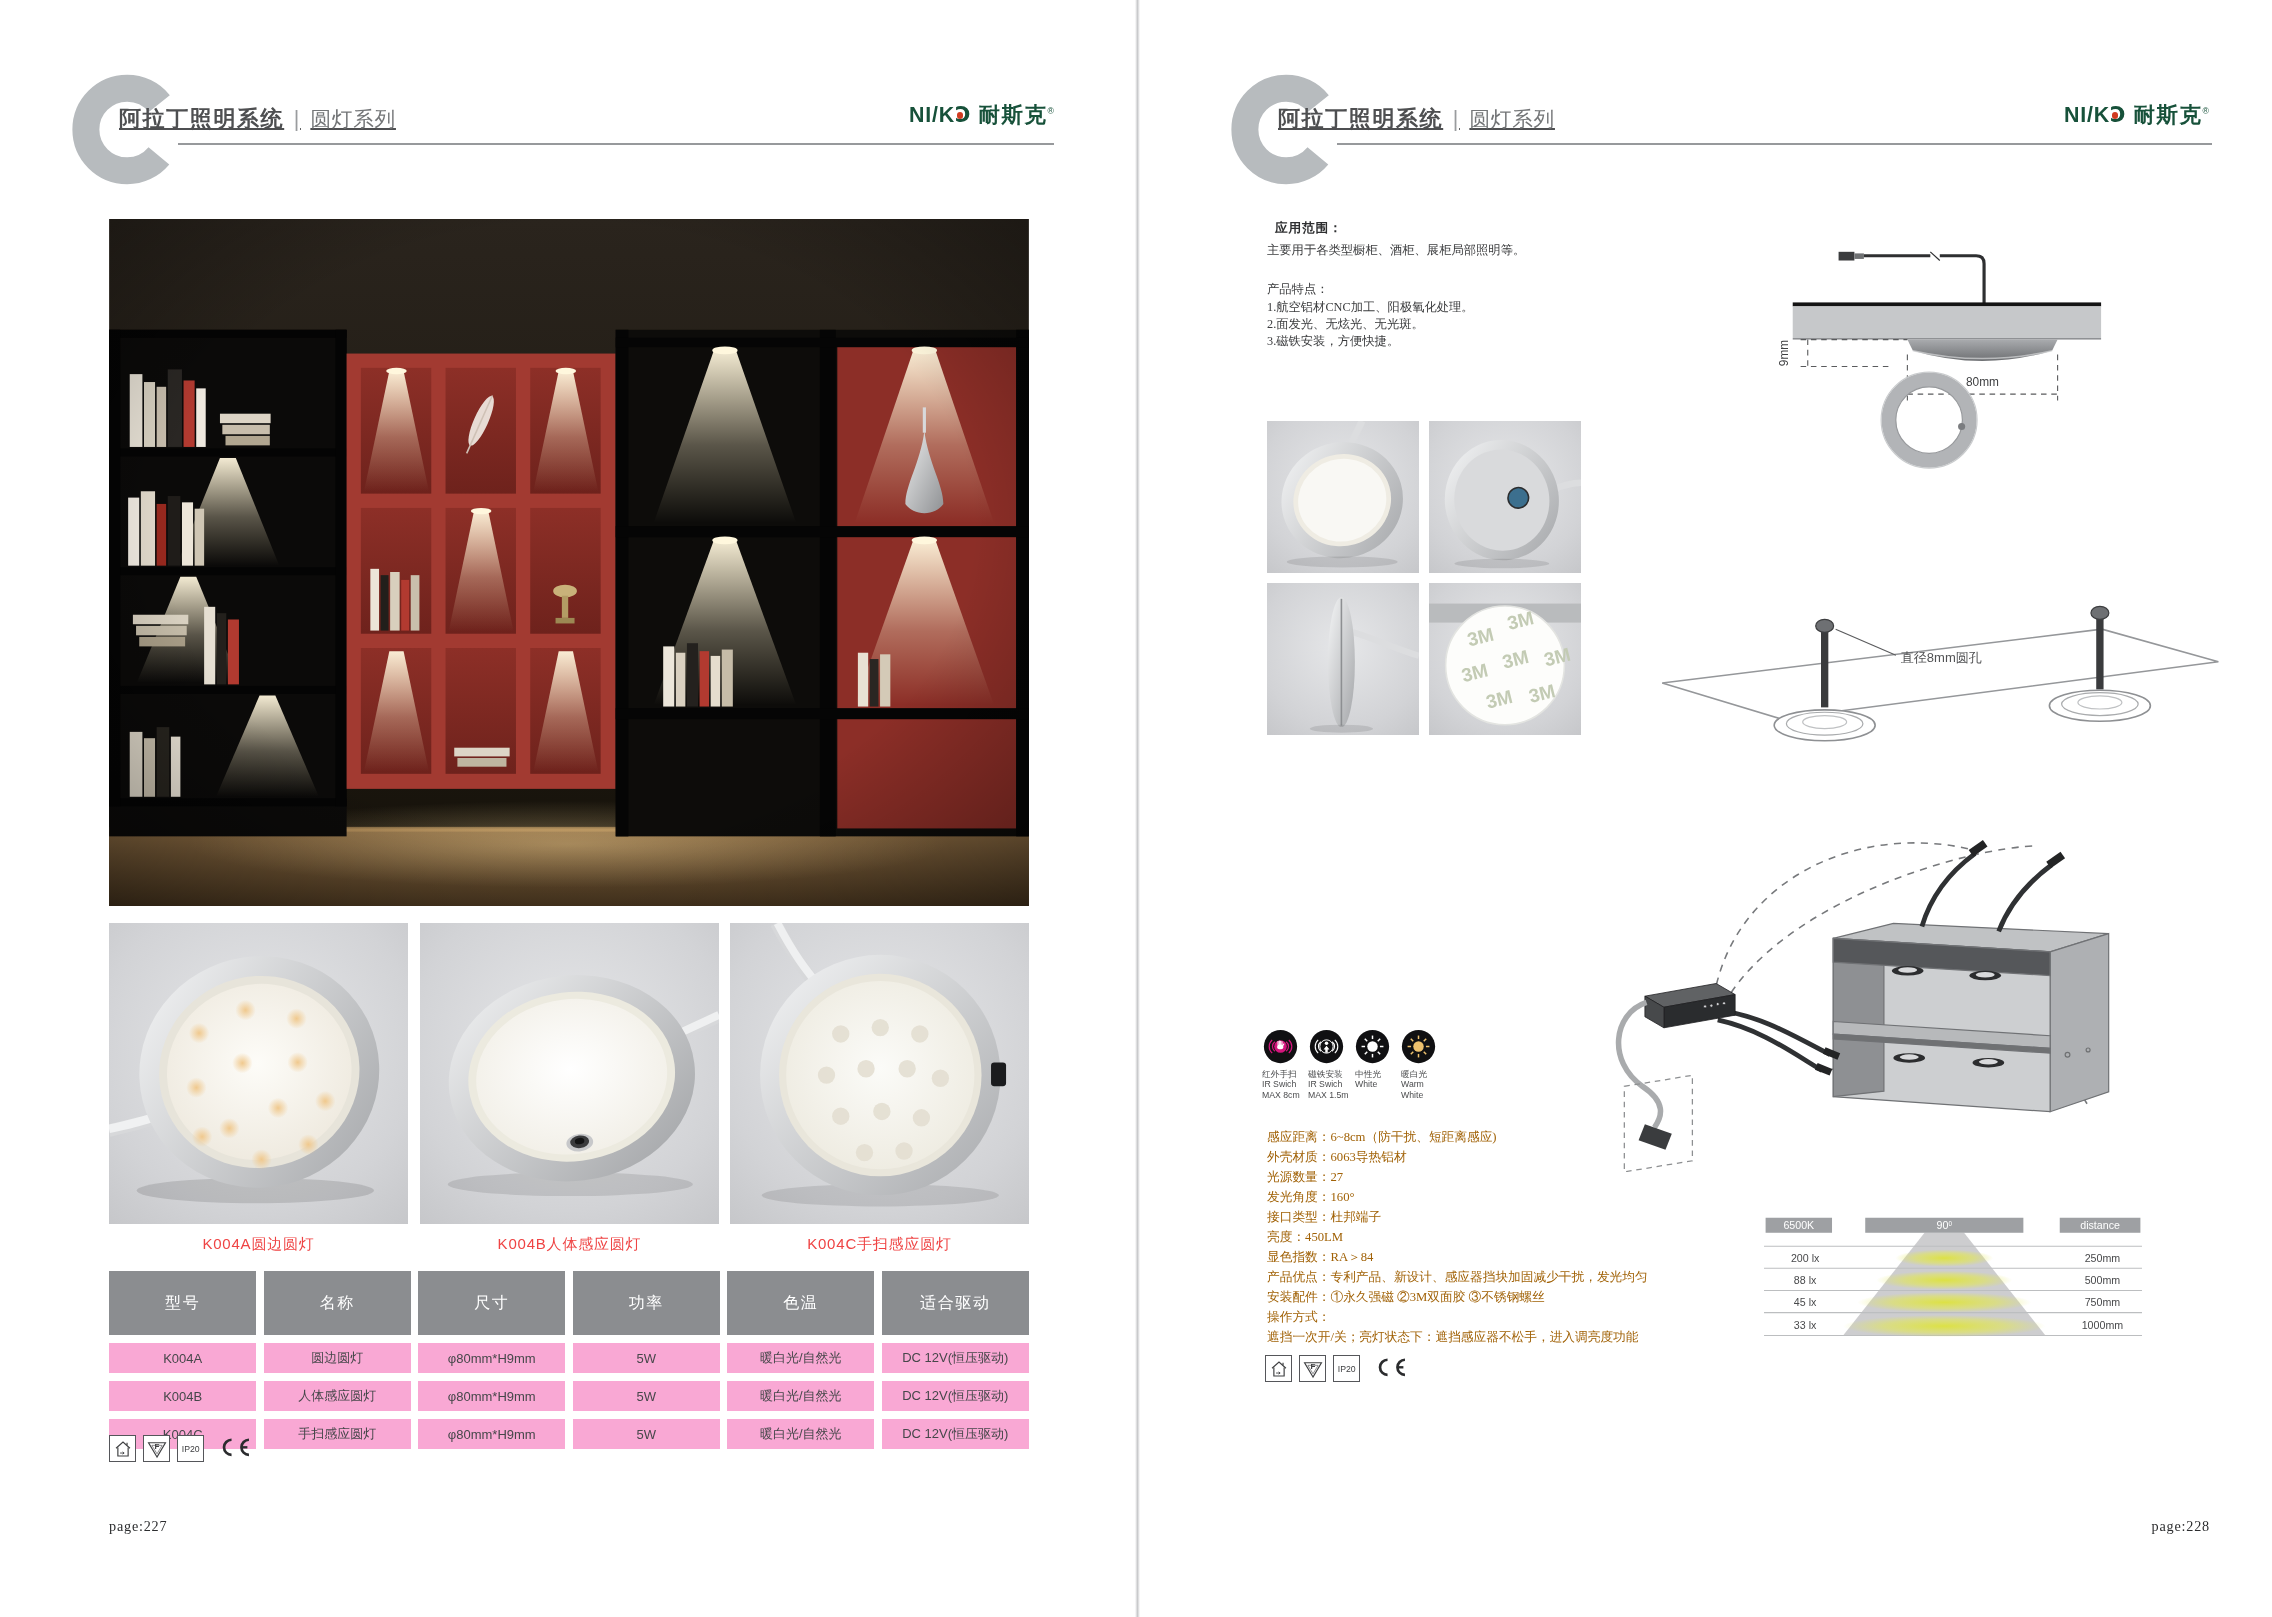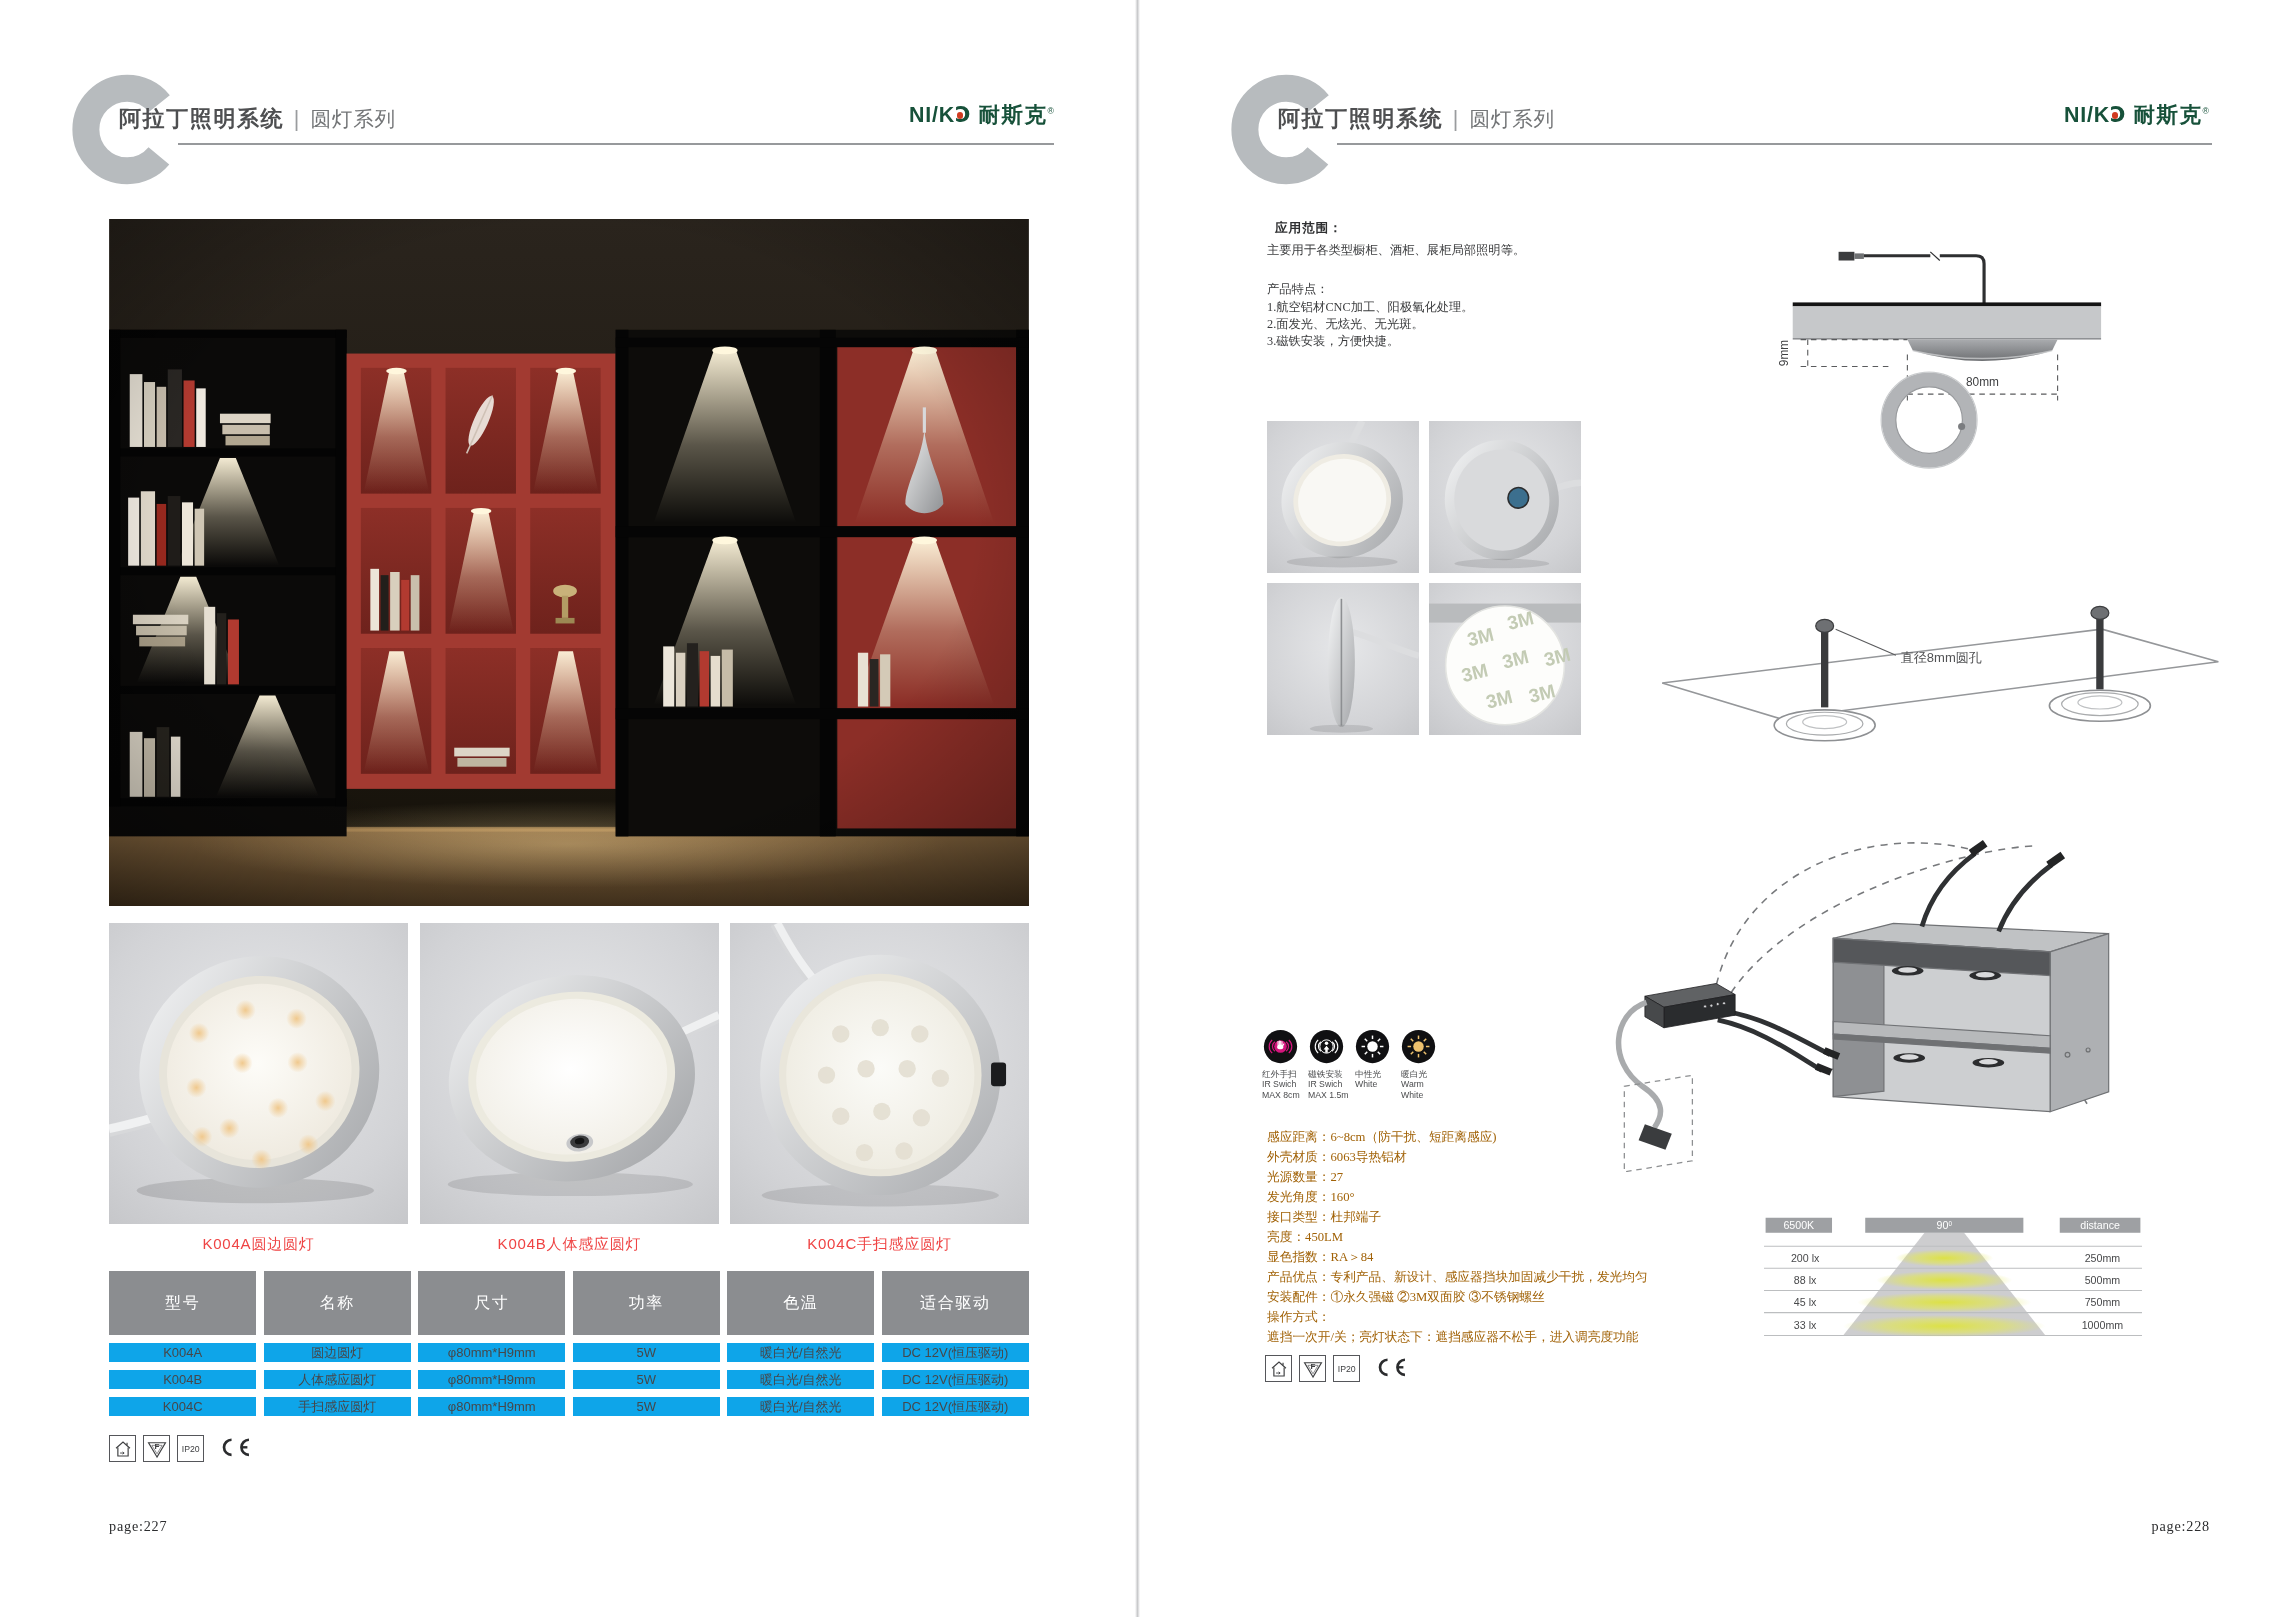--- a/index.html
+++ b/index.html
@@ -3,37 +3,37 @@
 <meta charset="utf-8">
 <style>
   html,body{margin:0;padding:0;background:#eef0f1;}
   .canvas{position:relative;width:2273px;height:1618px;background:#ffffff;overflow:hidden;
           font-family:"Liberation Sans","DejaVu Sans",sans-serif;}
   .abs{position:absolute;}
   .gutter{left:1135px;top:0;width:4.7px;height:1618px;
           background:linear-gradient(90deg,rgba(200,201,203,0),#c9cacc,rgba(200,201,203,0));}
   
   .c-mark{width:127px;height:127px;}
-  .hdr-title{font-size:22px;font-weight:bold;color:#4e4f51;letter-spacing:1.6px;white-space:nowrap;}
+  .hdr-title{font-size:22px;font-weight:bold;color:#4e4f51;letter-spacing:1.6px;white-space:nowrap;text-decoration:underline;}
   .hdr-title .pipe{font-weight:400;color:#9a9c9e;font-size:21.4px;margin:0 9.5px;}
   .hdr-title .sub{font-weight:400;color:#737577;font-size:20.6px;letter-spacing:0.8px;}
   .rule{height:2.4px;background:#97999c;}
   .logo{white-space:nowrap;color:#17513a;font-weight:bold;font-size:21.4px;letter-spacing:0.8px;}
   .logo .o{position:relative;display:inline-block;font-family:"DejaVu Sans",sans-serif;}
   .logo .dot{position:absolute;left:1.6px;top:10.3px;width:6.3px;height:6.3px;border-radius:50%;background:#d13b21;}
   .logo .cn{margin-left:7.1px;letter-spacing:1.6px;}
   .logo sup{font-size:8.7px;font-weight:400;vertical-align:super;}
   
   .photo{background:radial-gradient(circle at 50% 42%, #e6e7e9 0%, #d2d3d6 70%, #c6c7ca 100%);}
   .caption{font-size:15px;color:#ef4444;text-align:center;letter-spacing:0.8px;}
   
   .spec-table{display:grid;grid-template-columns:repeat(6,1fr);column-gap:7.1px;row-gap:8px;width:920px;}
   .spec-table .th{height:64px;background:#8b8d90;color:#ffffff;font-size:16px;letter-spacing:1.6px;
                   display:flex;align-items:center;justify-content:center;}
-  .spec-table .td{height:19px;background:#0ea5e9;color:#46474a;font-size:13px;
+  .spec-table .td{height:30px;background:#f9a8d4;color:#46474a;font-size:13px;
                   display:flex;align-items:center;justify-content:center;white-space:nowrap;}
   
   .certs{display:flex;align-items:center;gap:7.1px;}
   .cert-box{width:25px;height:25px;border:1.3px solid #55565a;display:flex;align-items:center;justify-content:center;background:#fff;}
   .cert-box.ip{font-size:8.7px;color:#3f4042;letter-spacing:0;}
   .ce{margin-left:6.3px;}
   
   .app-title{font-size:12.7px;font-weight:bold;color:#2e2f31;letter-spacing:0.8px;margin-left:8px;}
   .serif-line{font-family:"Liberation Serif","DejaVu Serif",serif;font-size:12.3px;color:#3a3b3d;line-height:17.4px;}
   .spec-line{font-family:"Liberation Serif","DejaVu Serif",serif;font-size:12.7px;color:#a16207;line-height:20px;white-space:nowrap;}

